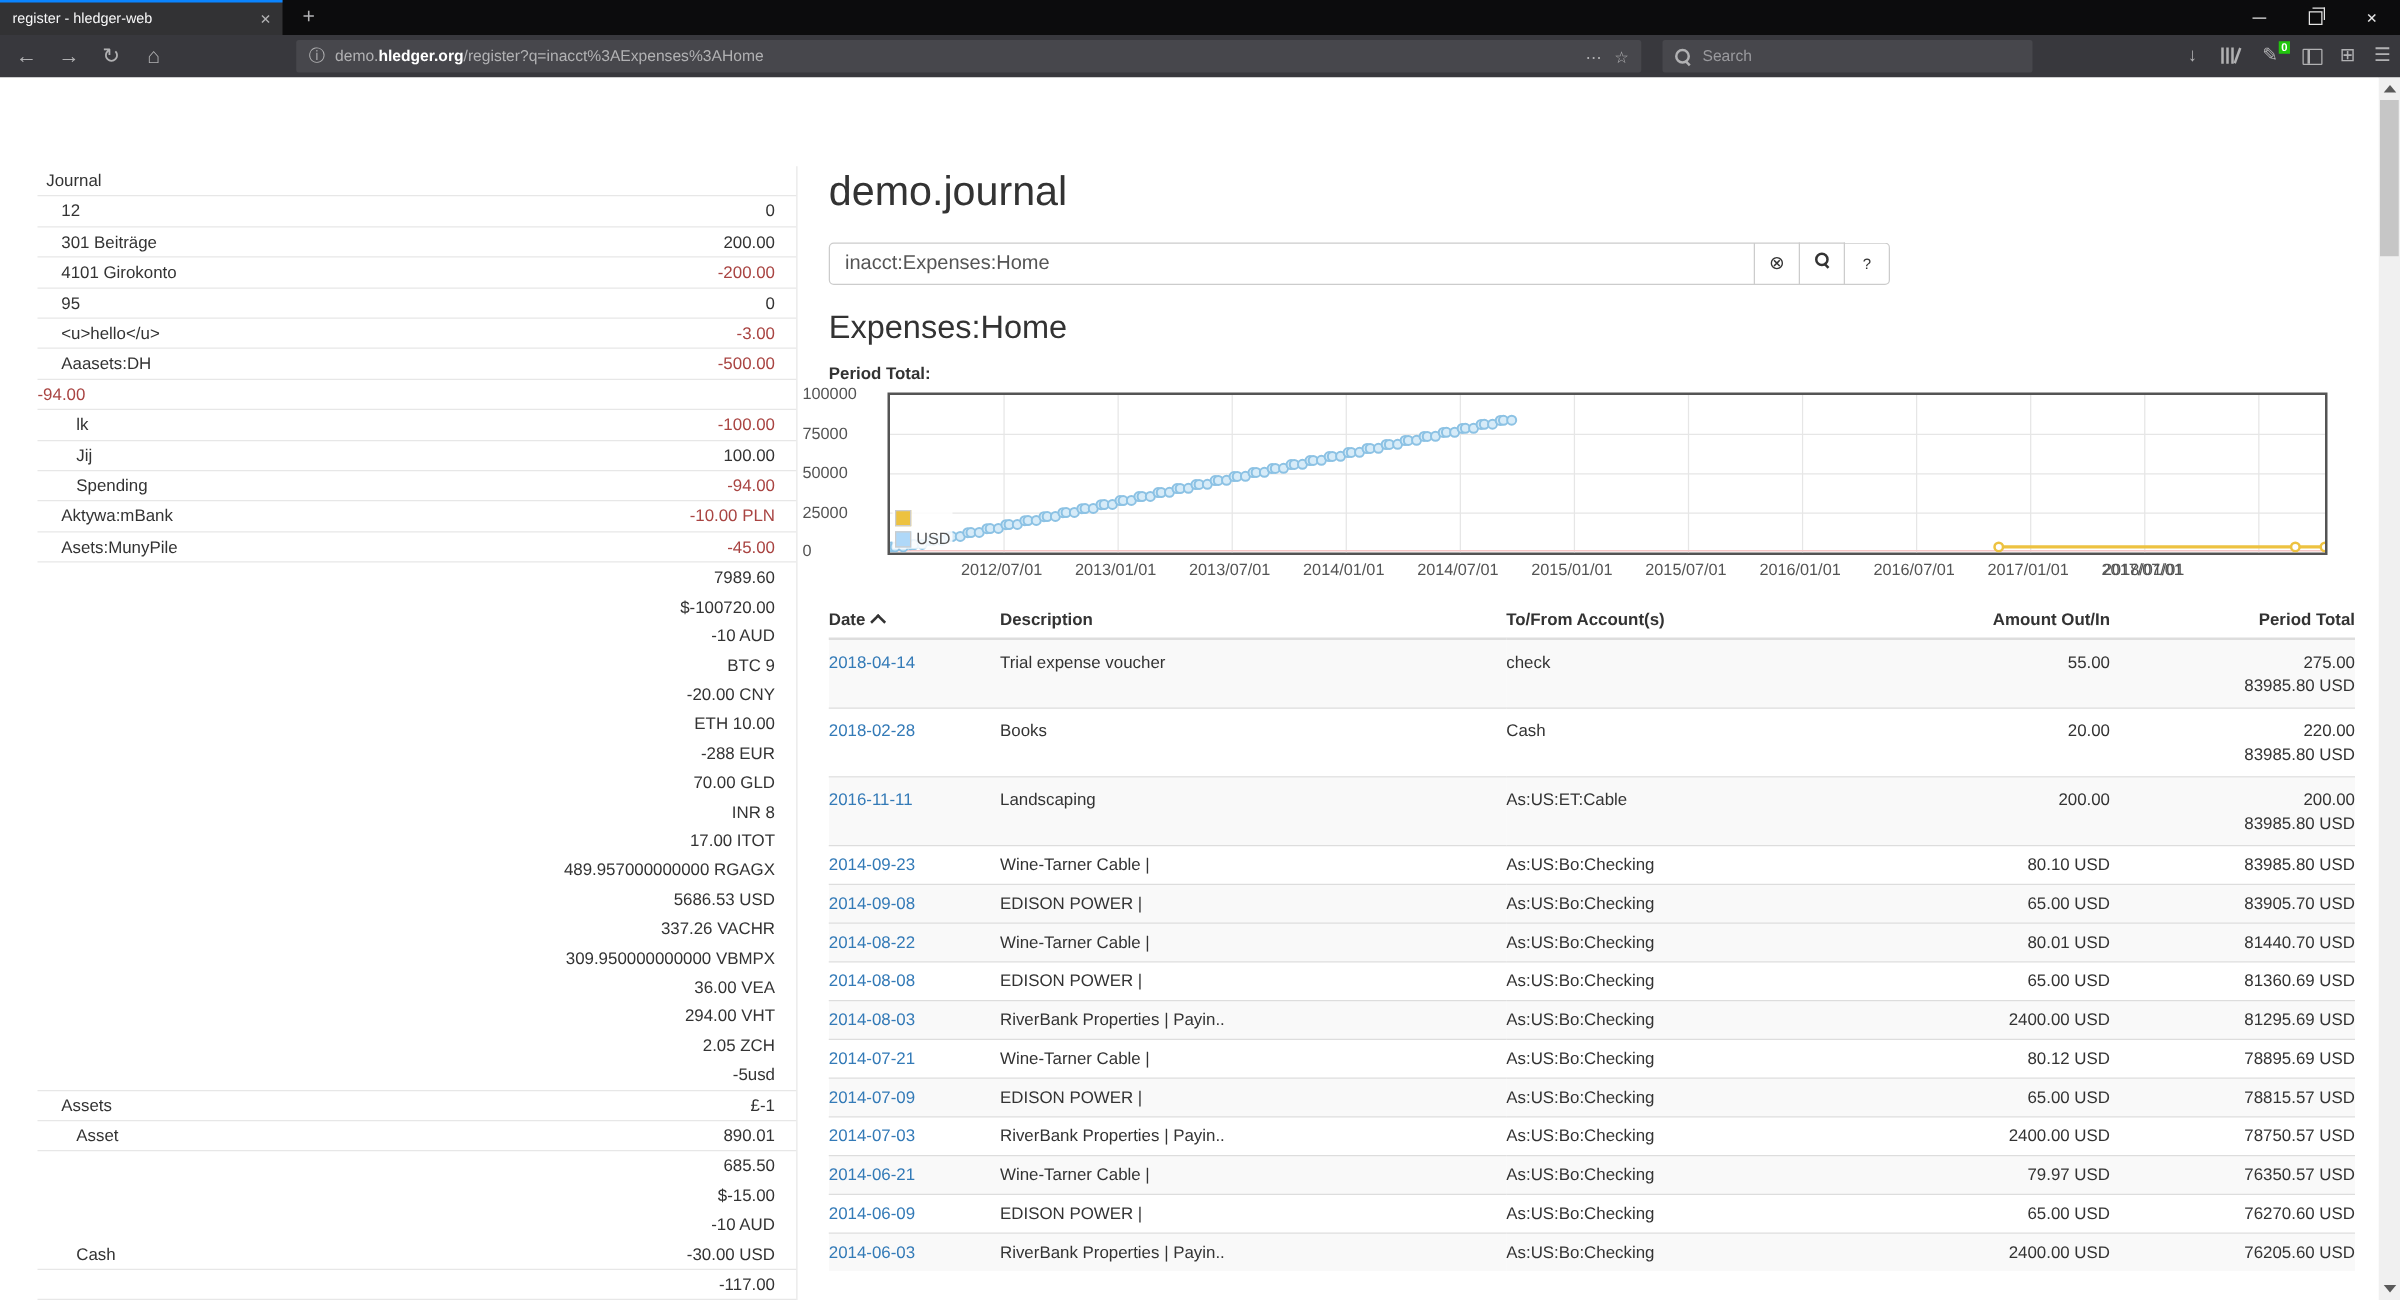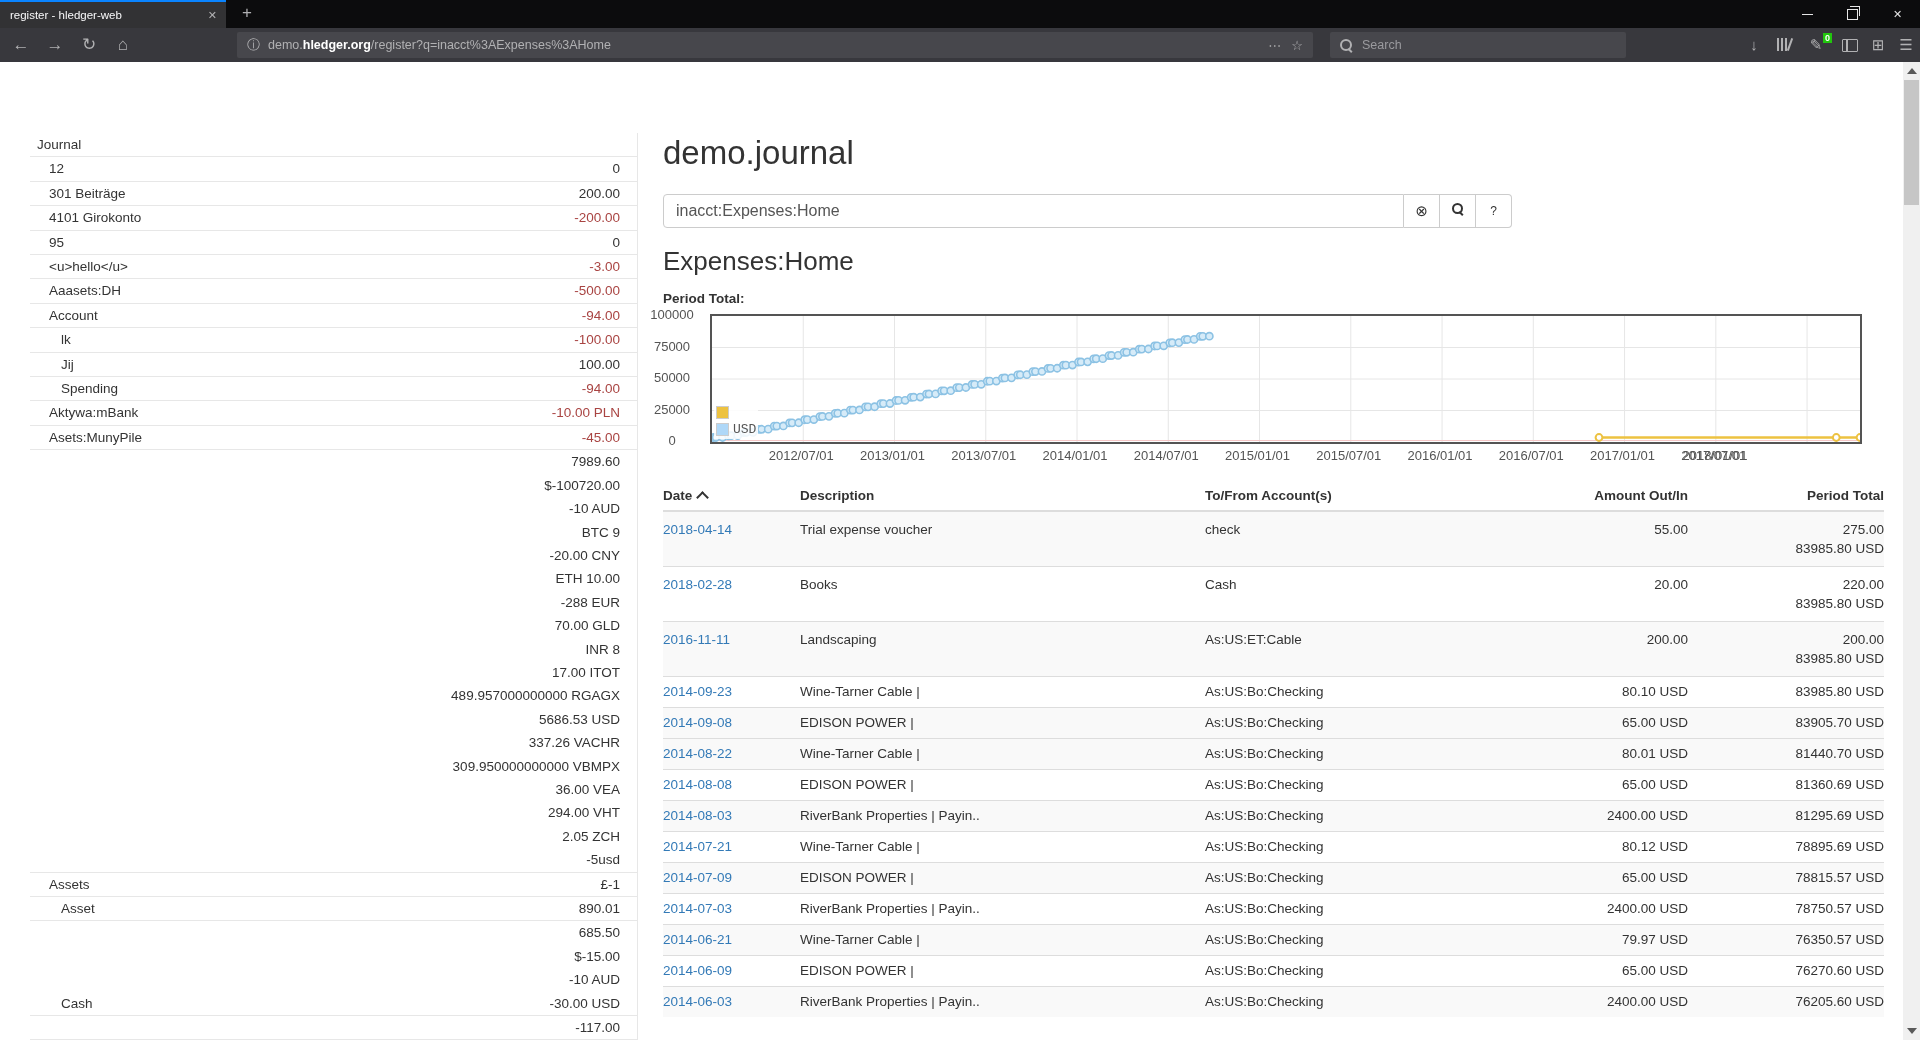--- a/index.html
+++ b/index.html
@@ -59,24 +59,24 @@
   .qbtn{position:absolute;top:0;width:36px;height:34px;box-sizing:border-box;background:#fff;border:1px solid #ccc;border-left:none;text-align:center;line-height:32px;font-size:15px;color:#333;}
   .qbtn.b1{left:741px;}
   .qbtn.b2{left:777px;}
   .qbtn.b3{left:813px;border-radius:0 4px 4px 0;font-size:12px;}
   .magd{display:inline-block;width:7px;height:7px;border:2px solid #333;border-radius:50%;position:relative;top:-2px;}
   .magd:after{content:"";position:absolute;left:6px;top:6px;width:5px;height:2px;background:#333;transform:rotate(45deg);transform-origin:0 0;}
   .acct-heading{position:absolute;left:663px;top:184px;font-size:26px;font-weight:400;color:#333;}
   .ptotal-label{position:absolute;left:663px;top:229px;font-size:13.5px;font-weight:bold;color:#333;}
   
   .plot{position:absolute;left:710px;top:252px;width:1148px;height:126px;border:2px solid #545454;}
-  .ylabels div{position:absolute;width:60px;text-align:center;font-size:13px;color:#545454;}
+  .ylabels div{position:absolute;width:60px;text-align:left;font-size:13px;color:#545454;}
   .xlabels div{position:absolute;width:100px;text-align:center;font-size:13px;color:#545454;}
   .legend{position:absolute;left:714px;top:341px;font-size:13px;color:#545454;background:rgba(255,255,255,0.85);padding:1px 2px;}
-  .legend .lrow{display:flex;align-items:center;height:17px;font-family:Liberation Mono, monospace;}
+  .legend .lrow{display:flex;align-items:flex-end;height:17px;}
   .legend .swatch{display:inline-block;width:13px;height:13px;border:1px solid #ccc;margin-right:4px;box-sizing:border-box;}
   
   .register{position:absolute;left:663px;top:420px;width:1221px;border-collapse:collapse;table-layout:fixed;font-size:13.5px;color:#333;}
   .register th{text-align:left;font-weight:bold;padding:6px 8px 7px 0;border-bottom:2px solid #ddd;white-space:nowrap;}
   .register th.r,.register td.r{text-align:right;padding-right:0;}
   .register td{padding:5px 8px 6px 0;border-top:1px solid #ddd;vertical-align:top;line-height:19px;white-space:nowrap;overflow:hidden;}
   .register tr.stripe td{background:#f9f9f9;}
   .register tr.tall td{padding-top:8px;padding-bottom:8px;}
   .register a.datelink{color:#337ab7;text-decoration:none;}
   .chev{display:inline-block;width:7px;height:7px;border-left:2.5px solid #333;border-top:2.5px solid #333;transform:rotate(45deg);margin-left:6px;position:relative;top:2px;}
@@ -163,21 +163,20 @@
           <div class="amt neg">-3.00</div>
         </span>
   </div>
       <div class="srow">
     <span class="sname" style="padding-left: 19px;">Aaasets:DH</span>
     <span class="samts">
           <div class="amt neg">-500.00</div>
         </span>
   </div>
       <div class="srow">
-    <span class="sname" style="padding-left: 19px;">Account</span>
     <span class="samts">
           <div class="amt neg">-94.00</div>
         </span>
   </div>
       <div class="srow">
     <span class="sname" style="padding-left: 31px;">lk</span>
     <span class="samts">
           <div class="amt neg">-100.00</div>
         </span>
   </div>

